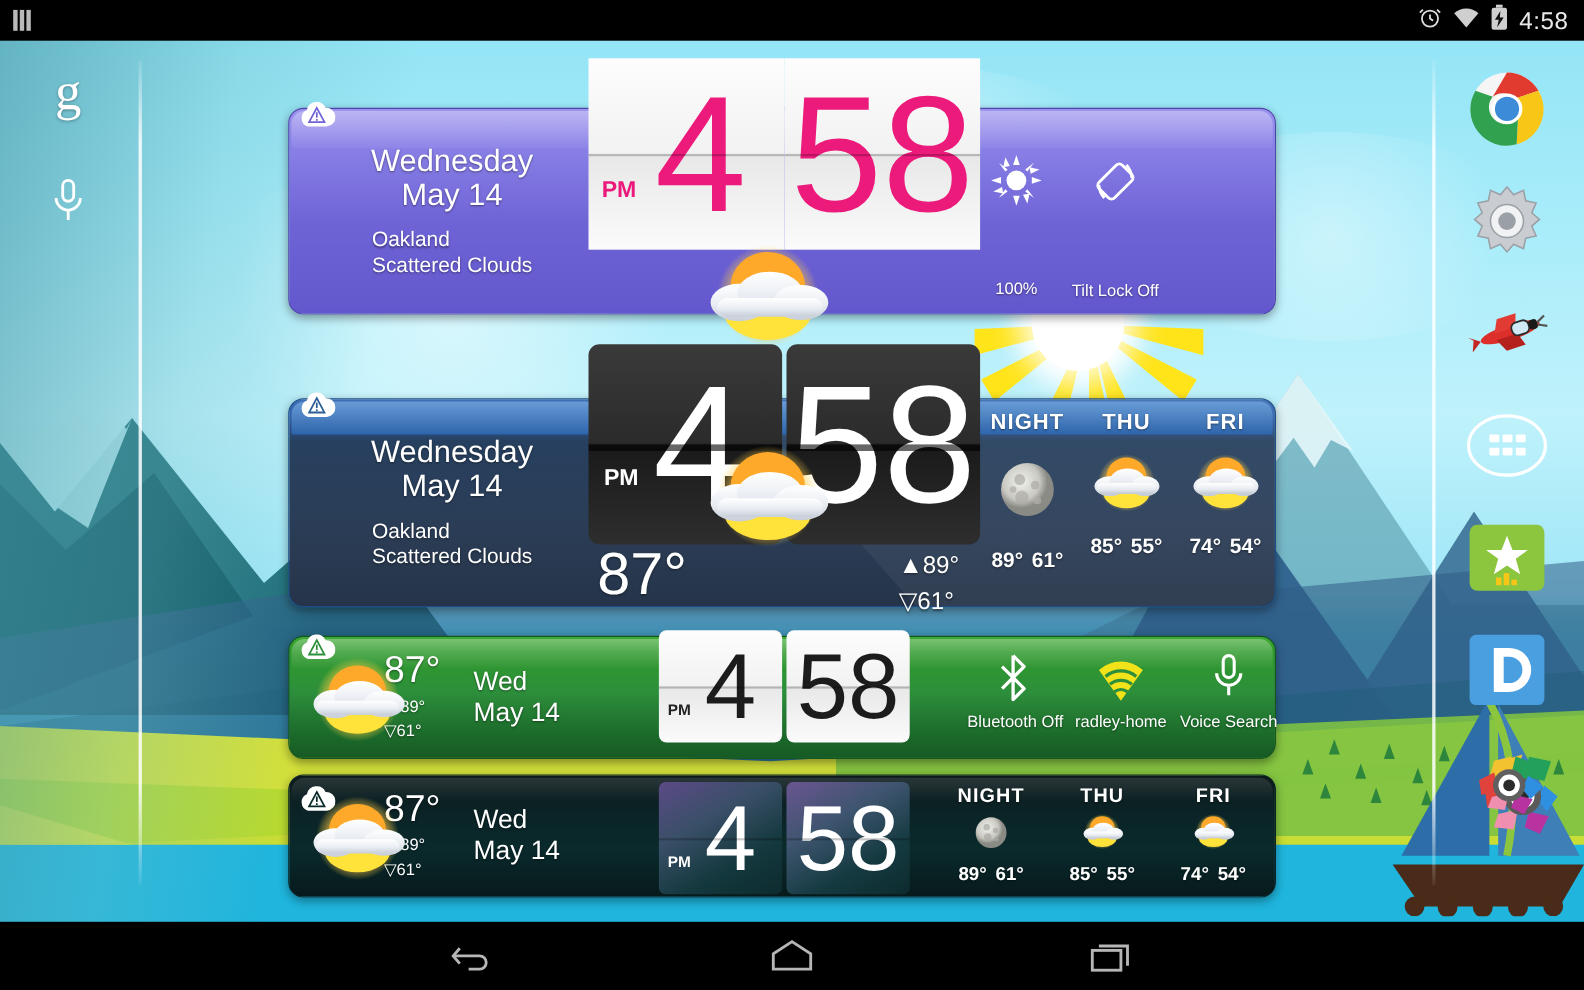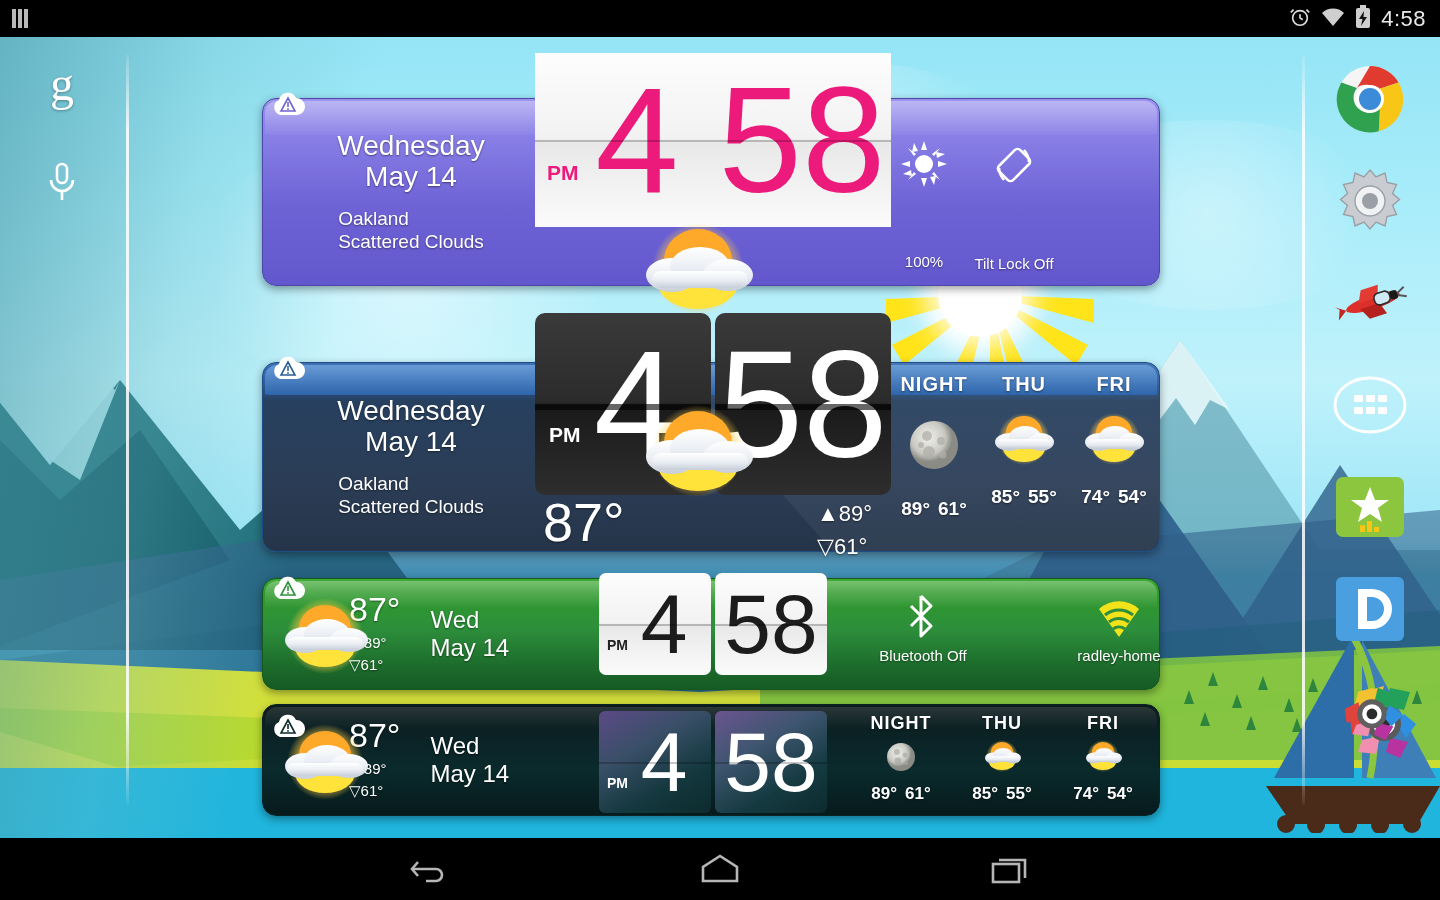--- a/index.html
+++ b/index.html
@@ -684,20 +684,30 @@
             <path d="M23 44 L3 16 A30 30 0 0 1 43 16 Z" fill="#f2e21a"></path>
             <g stroke="#2d8f3b" stroke-width="3" fill="none">
               <path d="M9 22 A22 22 0 0 1 37 22"></path>
               <path d="M13 29 A16 16 0 0 1 33 29"></path>
               <path d="M17 36 A10 10 0 0 1 29 36"></path>
             </g>
           </svg>
         </span>
         <div class="wtxt conn-lbl">radley-home</div>
       </div>
+      <div class="conn-i" style="width:100px;">
+        <span>
+          <svg width="32" height="46" viewBox="0 0 32 46">
+            <rect x="11" y="3" width="10" height="20" rx="5" fill="none" stroke="#fff" stroke-width="2.8"></rect>
+            <path d="M5 19 a11 11 0 0 0 22 0" fill="none" stroke="#fff" stroke-width="2.8"></path>
+            <path d="M16 31 v8" stroke="#fff" stroke-width="2.8"></path>
+          </svg>
+        </span>
+        <div class="wtxt conn-lbl">Voice Search</div>
+      </div>
     </div>
 
     <div class="flip flip-white" style="left:336px;top:-6px;">
       <div class="flip-card" style="width:112px;height:102px;margin-right:4px;border-radius:7px;">
         <span class="flip-pm" style="left:8px;bottom:22px;font-size:14px;color:#222;">PM</span>
         <span style="font-size:84px;color:#1c1c1c;font-weight:300;line-height:1;margin-left:18px;">4</span>
       </div>
       <div class="flip-card" style="width:112px;height:102px;border-radius:7px;">
         <span style="font-size:84px;color:#1c1c1c;font-weight:300;line-height:1;">58</span>
       </div>

